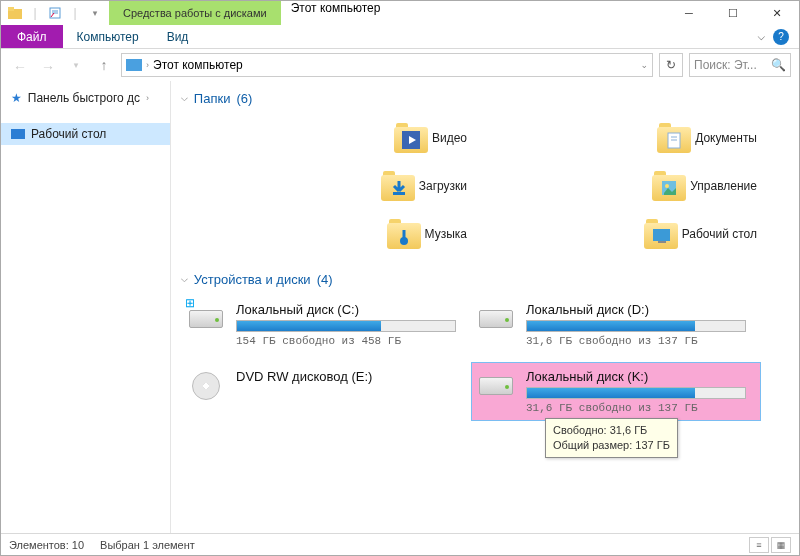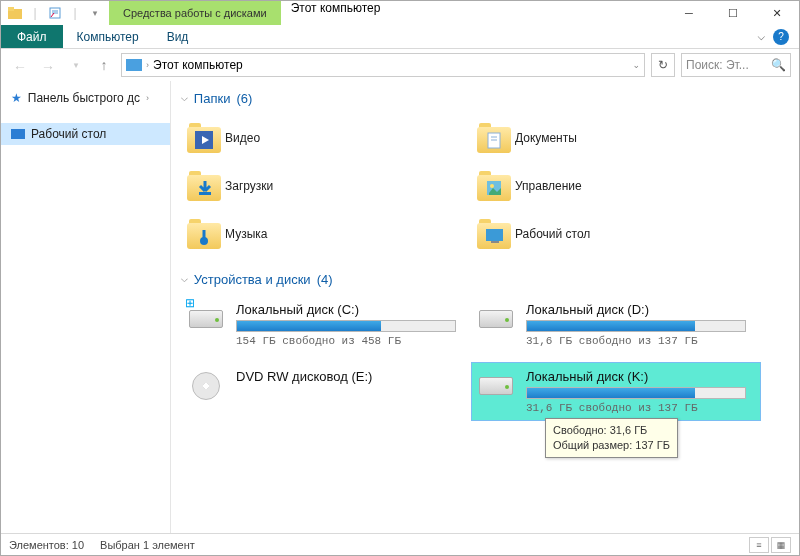--- a/index.html
+++ b/index.html
@@ -6,53 +6,53 @@
   body { margin:0; padding:0; width:800px; height:556px; background:#fff; font-size:12px; color:#000; overflow:hidden; border:1px solid #aaa;}
   .titlebar { height:24px; display:flex; align-items:stretch; }
   .qat { display:flex; align-items:center; gap:4px; padding:0 6px; }
   .qat span { width:16px; height:16px; display:flex; align-items:center; justify-content:center; }
   .tabstrip { display:flex; align-items:flex-start; flex:1; }
   .contextual { background:#a8e06e; color:#333; height:24px; display:flex; align-items:center; padding:0 14px; font-size:11px;}
   .titletxt { padding:0 10px; display:flex; align-items:center; font-size:12px;}
   .winbtns { margin-left:auto; display:flex; }
   .winbtn { width:44px; display:flex; align-items:center; justify-content:center; color:#333; font-size:11px;}
   .ribbon  { height:24px; display:flex; align-items:stretch; border-bottom:1px solid #d9d9d9;}
-  .filebtn { background:#0f766e; color:#fff; padding:0 16px; display:flex; align-items:center; font-size:12px;}
+  .filebtn { background:#a21caf; color:#fff; padding:0 16px; display:flex; align-items:center; font-size:12px;}
   .ribtab  { padding:0 14px; display:flex; align-items:center; font-size:12px; color:#0c4a6e;}
   .ribtab.contextual { background:#f4f9ec;}
   .ribright{ margin-left:auto; display:flex; align-items:center; padding-right:10px; gap:8px;}
   .chev    { color:#666; font-size:10px;}
   .help    { width:16px; height:16px; border-radius:50%; background:#1979ca; color:#fff; display:flex; align-items:center; justify-content:center; font-size:10px;}
   .addrbar { height:32px; display:flex; align-items:center; padding:4px 8px; gap:6px; }
   .navbtn  { width:22px; height:22px; display:flex; align-items:center; justify-content:center; color:#888; font-size:14px;}
   .navbtn.off{ color:#ccc; }
   .path    { flex:1; height:24px; border:1px solid #ccc; display:flex; align-items:center; padding:0 4px; gap:4px;}
   .path .pc{ width:16px; height:12px; background:#4aa0e0; display:inline-block;}
   .refresh { width:24px; height:24px; border:1px solid #ccc; display:flex; align-items:center; justify-content:center; color:#555;}
-  .search  { width:110px; height:24px; border:1px solid #ccc; display:flex; align-items:center; padding:0 4px; color:#888; gap:4px; justify-content:space-between;}
+  .search  { width:102px; height:24px; border:1px solid #ccc; display:flex; align-items:center; padding:0 4px; color:#888; gap:4px; justify-content:space-between;}
   .body    { display:flex; height:calc(100% - 24px - 24px - 32px - 22px);}
   .nav     { width:170px; border-right:1px solid #e5e5e5; padding-top:6px;}
   .navitem { display:flex; align-items:center; gap:6px; padding:4px 8px 4px 10px; font-size:12px; color:#222;}
   .navitem.sel{ background:#cde8ff;}
   .star    { color:#2a7dd4; font-size:12px;}
   .desk    { width:14px; height:10px; background:#2a7dd4; display:inline-block;}
   .chevsm  { color:#888; font-size:9px;}
   .content { flex:1; overflow:auto; padding:6px 0 0 0;}
   .group-h { display:flex; align-items:center; gap:6px; padding:4px 10px; color:#0f5ea8; font-size:13px;}
   .group-h .cnt{ color:#0f5ea8;}
   .folders { display:flex; flex-wrap:wrap; padding:4px 0 10px 10px;}
-  .folder  { width:290px; display:flex; align-items:center; gap:0; padding:6px 4px;}
+  .folder  { width:290px; display:flex; align-items:center; gap:0; padding:6px 4px;justify-content:flex-end;}
   .ficon   { width:40px; height:36px; position:relative;}
   .ficon::before{ content:""; position:absolute; top:3px; left:4px; width:12px; height:6px; background:#f6d36b; border-radius:2px 2px 0 0;}
   .ficon::after{ content:""; position:absolute; top:7px; left:2px; width:34px; height:26px; background:linear-gradient(#ffe9a6,#f2c95b); border-radius:3px;}
   .ficon .ov{ position:absolute; z-index:2; left:10px; top:11px; width:18px; height:18px; display:flex; align-items:center; justify-content:center;}
   .flabel  { font-size:12px; color:#222;}
   .drives  { display:flex; flex-wrap:wrap; padding:4px 0 10px 10px; gap:8px 0;}
   .drive   { width:290px; display:flex; align-items:flex-start; gap:10px; padding:6px 4px; border:1px solid transparent;}
-  .drive.sel{ background:#5eead4; border:1px solid #7abdf2;}
+  .drive.sel{ background:#f9a8d4; border:1px solid #7abdf2;}
   .dicon   { width:40px; height:34px; display:flex; align-items:center; justify-content:center;}
   .hdd     { width:34px; height:18px; background:linear-gradient(#f3f3f3,#cfcfcf); border:1px solid #aaa; border-radius:2px; position:relative;}
   .hdd::after{content:""; position:absolute; right:3px; top:7px; width:4px; height:4px; background:#6fbf3f; border-radius:50%;}
   .dvd     { width:28px; height:28px; border-radius:50%; background:radial-gradient(circle,#fff 0 15%, #ddd 16% 18%, #e8e8e8 19% 100%); border:1px solid #bbb;}
   .dinfo   { flex:1; padding-right:10px;}
   .dname   { font-size:13px; color:#111; margin-bottom:3px;}
   .bar     { width:100%; height:12px; border:1px solid #b7b7b7; background:#eee; margin-bottom:3px;}
   .barfill { height:100%; background:linear-gradient(#3fa9e7,#1e7ecb);}
   .dfree   { font-size:11px; color:#666;font-family:Liberation Mono, monospace;}
   .tooltip { position:absolute; left:545px; top:418px; background:#ffffe9; border:1px solid #8a8a8a; padding:4px 7px; font-size:11px; color:#333; line-height:1.35; box-shadow:1px 1px 3px rgba(0,0,0,.2);}

